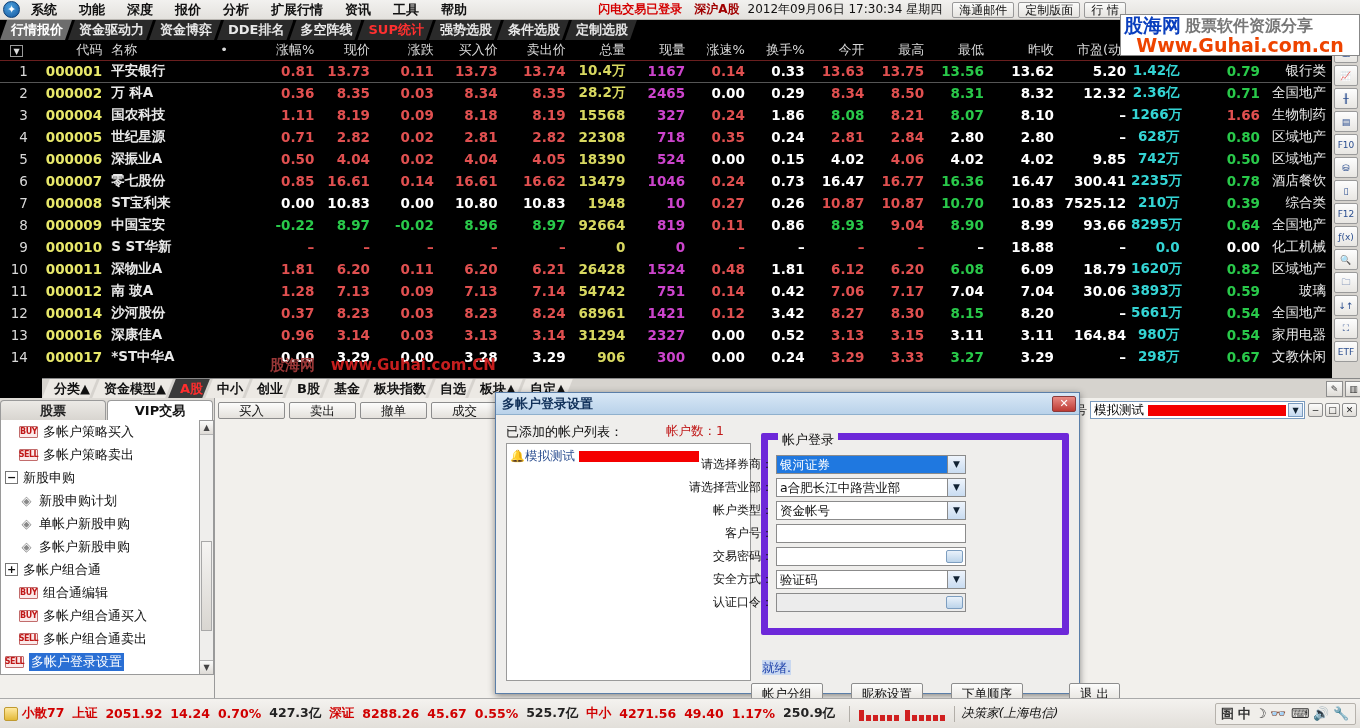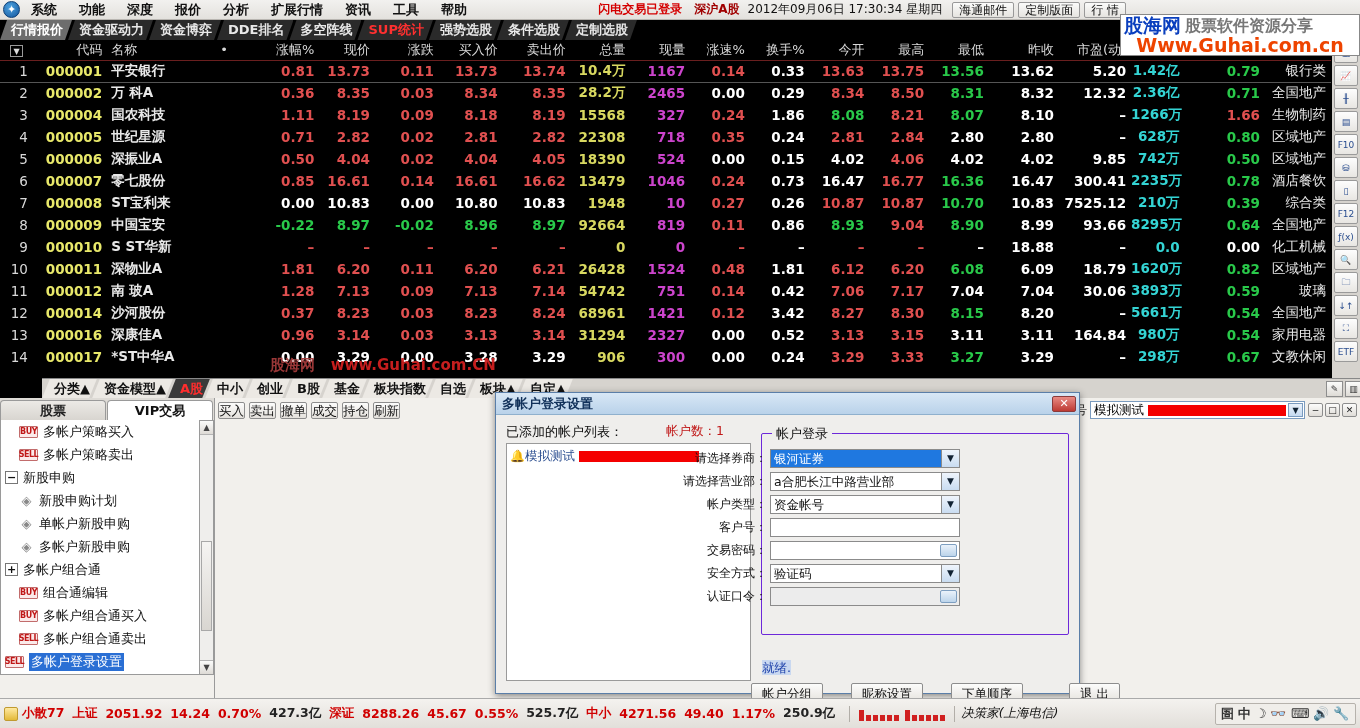--- a/index.html
+++ b/index.html
@@ -176,21 +176,21 @@
                    background:linear-gradient(#f5f4f2,#d9d6d1);border:1px solid #a8a8a8;}
 
   
   .tradearea{
     position:absolute;left:215px;top:398px;width:1145px;height:300px;background:#f2f0ec;
   }
   .tbar{ height:22px;display:flex;align-items:center;padding:3px 0 0 3px;gap:4px;
          background:#f2f0ec;}
   .tbtn{
     border:1px solid #8d8d8d;background:linear-gradient(#fcfcfb,#e4e1dc);
-    font-size:12.5px;padding:0 0;height:17px;line-height:15px;color:#111;border-radius:2px;
+    font-size:12.5px;padding:0 20px;height:17px;line-height:15px;color:#111;border-radius:2px;
   }
   .acctbar{
     position:absolute;right:0;top:2px;height:20px;display:flex;align-items:center;gap:3px;
   }
   .acct-lbl{ font-size:12px;color:#111; }
   .acct-combo{
     width:215px;height:18px;border:1px solid #7a9bbf;background:#fff;display:flex;align-items:center;
     font-size:12.5px;padding-left:3px;position:relative;
   }
   .acct-redbar{ height:11px;flex:1;background:#f40000;margin:0 18px 0 4px; }
@@ -227,21 +227,21 @@
     position:absolute;left:10px;top:28px;width:245px;height:238px;background:#fff;
     border:1px solid #9a9a9a;padding:3px;
   }
   .acct-row{ display:flex;align-items:center;height:18px;font-size:12.5px;color:#2a4d8f; }
   .bellicon{ width:15px;text-align:center;color:#d02020;font-size:12px; }
   .acct-name{ color:#2a4d8f;margin-right:4px; }
   .acct-mask{ width:120px;height:11px;background:#f40000; }
 
   .grp{
     position:absolute;left:265px;top:18px;width:308px;height:202px;
-    border:1px solid #6d28d9;border-radius:2px;
+    border:7px solid #6d28d9;border-radius:2px;
   }
   .grp-title{
     position:absolute;left:10px;top:-9px;background:#efeeec;padding:0 4px;font-size:13px;color:#111;
   }
   .frow{ position:absolute;display:flex;align-items:center;height:21px; }
   .frow .fl{ font-size:12px;color:#111;text-align:right;width:90px;padding-right:3px;white-space:nowrap;}
   .fin{
     width:190px;height:19px;border:1px solid #8b8b8b;background:#fff;position:relative;
     font-size:12.5px;padding-left:3px;line-height:17px;color:#111;
   }

